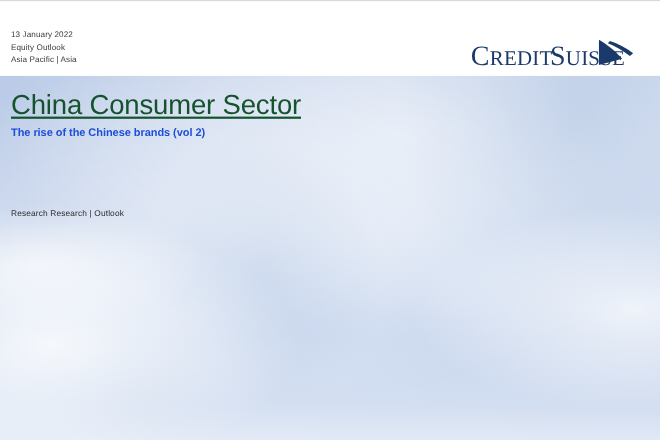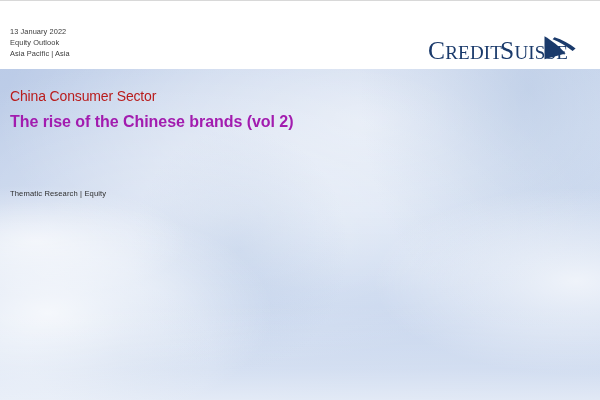--- a/index.html
+++ b/index.html
@@ -149,32 +149,33 @@
 
   
   .title-block {
     position: absolute;
     left: 10px;
     top: 83px;
     width: 560px;
   }
   .doc-title {
     margin: 0;
-    font-size: 14px;
+    font-size: 25px;
     font-weight: 400;
-    color: #b91c1c;
+    color: #14532d;
     letter-spacing: -0.15px;
     line-height: 24px;
     white-space: nowrap;
+    text-decoration: underline;
   }
   .doc-subtitle {
     margin: 5px 0 0 0;
-    font-size: 16px;
+    font-size: 10px;
     font-weight: 700;
-    color: #a21caf;
+    color: #1d4ed8;
     letter-spacing: -0.05px;
     line-height: 17px;
     white-space: nowrap;
   }
 
   .doc-category {
     position: absolute;
     left: 10px;
     top: 188px;
     font-size: 7.6px;
@@ -222,15 +223,15 @@
       </svg>
     </div>
 
   </div>
 
   <div class="title-block">
     <h1 class="doc-title">China Consumer Sector</h1>
     <h2 class="doc-subtitle">The rise of the Chinese brands (vol 2)</h2>
   </div>
 
-  <div class="doc-category">Thematic Research | Equity</div>
+  <div class="doc-category">Research Research | Outlook</div>
 
 </div>
 
 </body></html>

